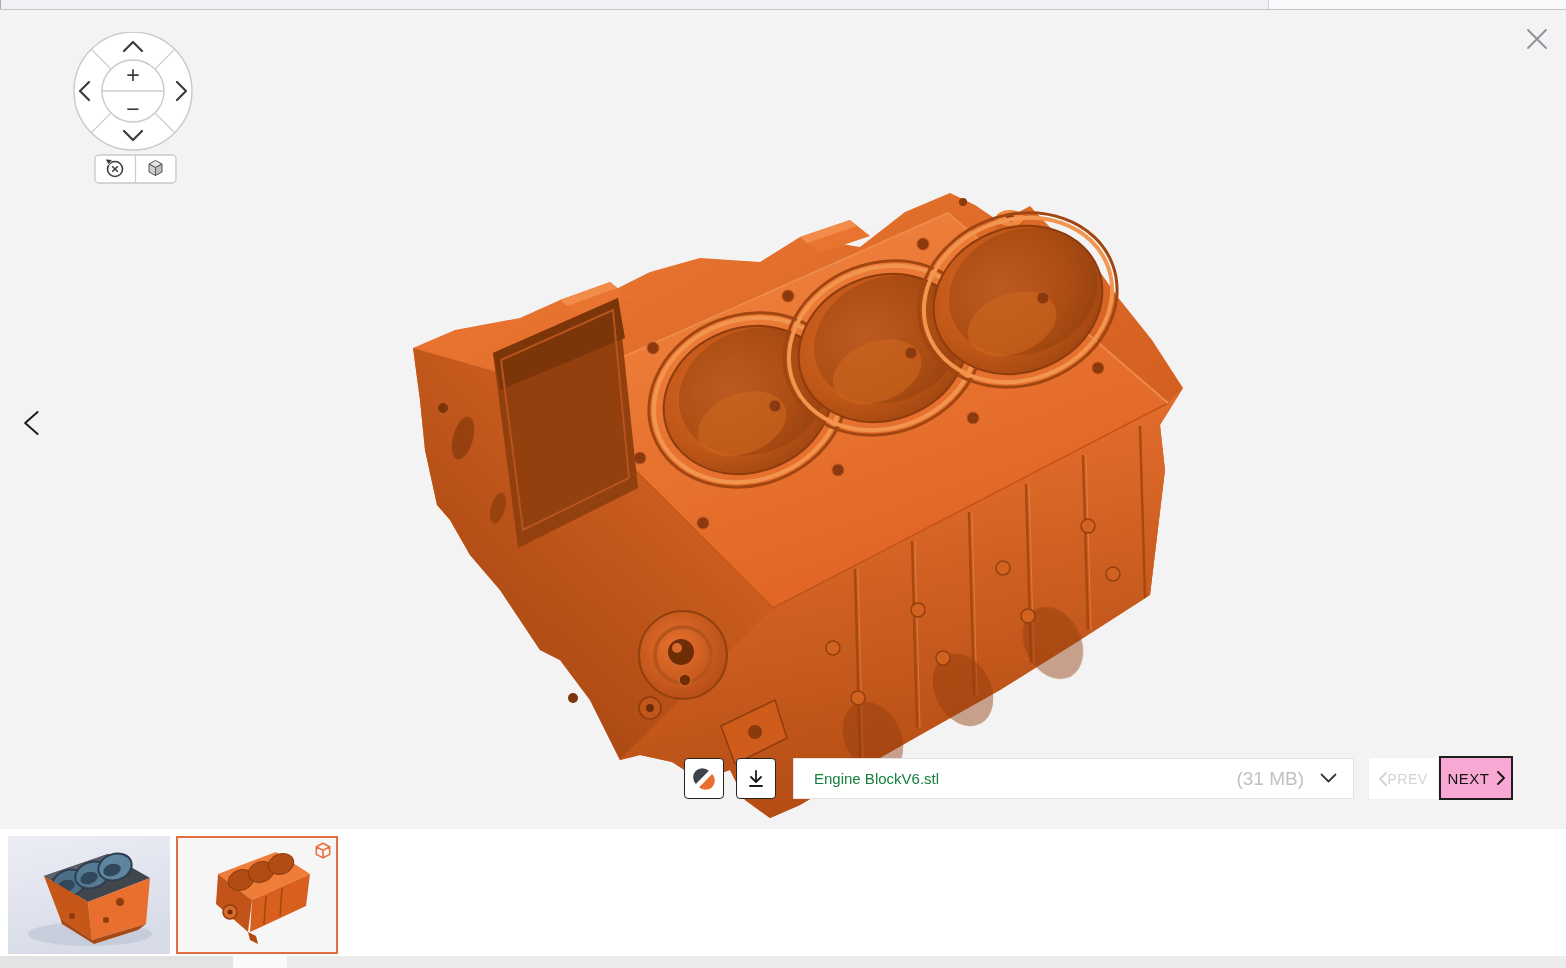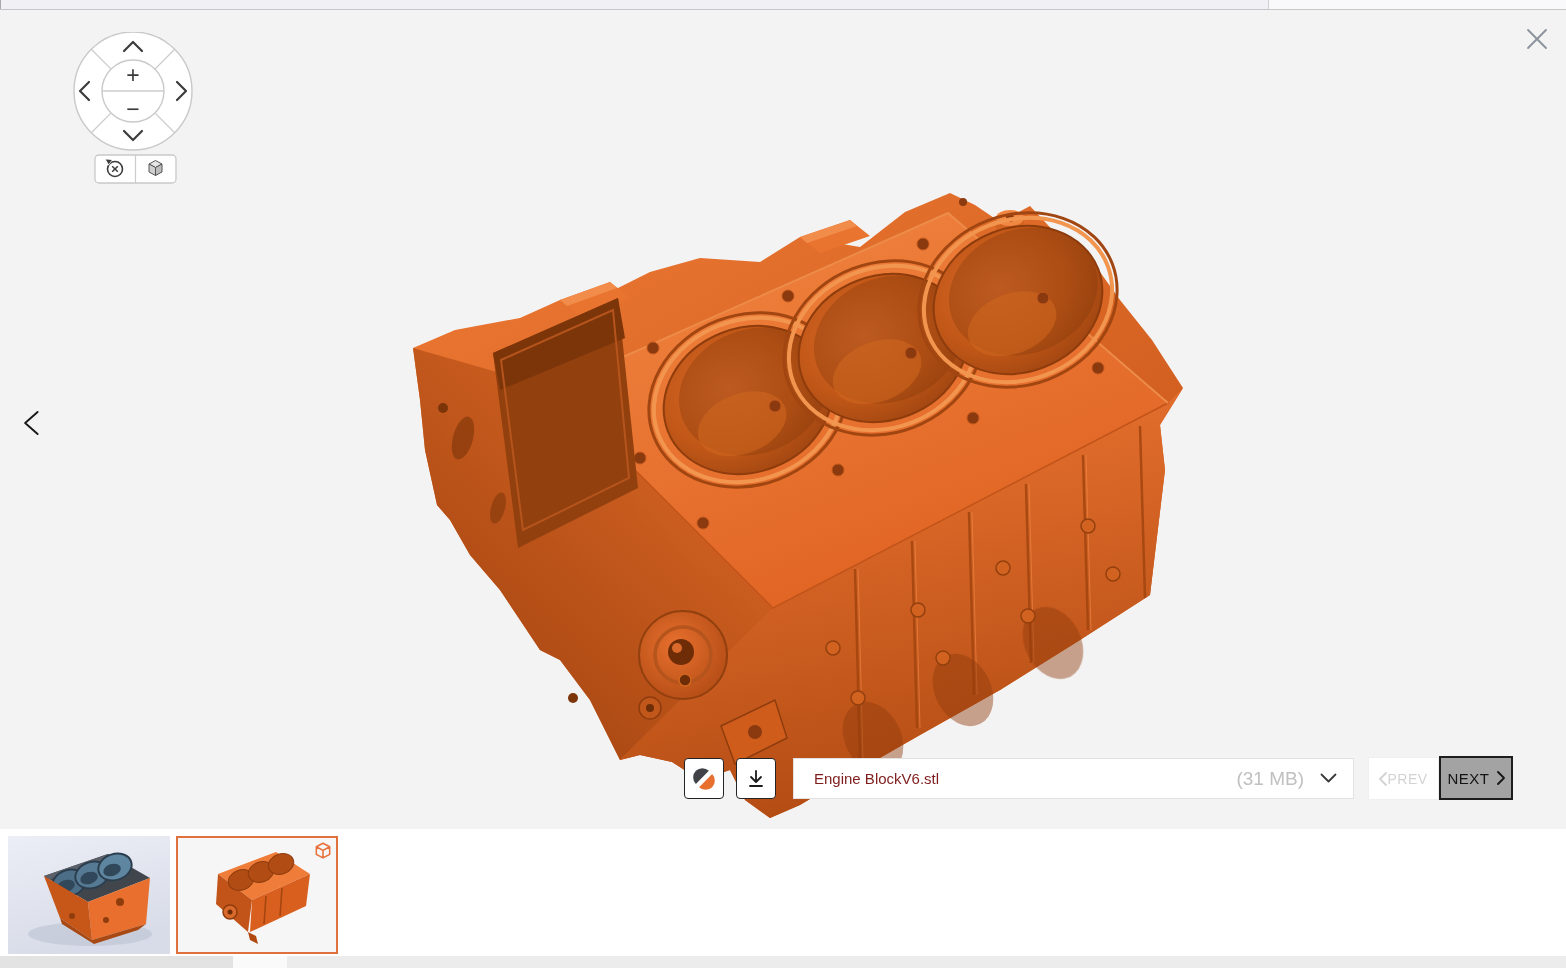--- a/index.html
+++ b/index.html
@@ -28,29 +28,29 @@
 
   
   .tool-btn{position:absolute;top:748px;width:40px;height:41px;background:#ffffff;
     border:1.5px solid #242424;border-radius:4px;box-sizing:border-box;cursor:pointer;
     display:flex;align-items:center;justify-content:center;padding:0;}
   .tool-btn.logo{left:684px;}
   .tool-btn.download{left:736px;}
 
   .file-bar{position:absolute;left:793px;top:748px;width:561px;height:41px;box-sizing:border-box;
     background:#ffffff;border:1px solid #e2e2e2;display:flex;align-items:center;padding:0 16px 0 20px;}
-  .file-bar .fname{flex:1;font-size:15px;color:#7f1d1d;white-space:nowrap;overflow:hidden;}
+  .file-bar .fname{flex:1;font-size:15px;color:#15803d;white-space:nowrap;overflow:hidden;}
   .file-bar .fsize{font-size:19px;color:#c0c0c0;margin-right:16px;white-space:nowrap;}
   .file-bar .expand{display:flex;align-items:center;cursor:pointer;}
 
   .pager-prev{position:absolute;left:1368px;top:747px;width:71px;height:43px;box-sizing:border-box;
     background:#ffffff;border:1px solid #f0f0f0;display:flex;align-items:center;justify-content:center;
     color:#d3d3d3;font-size:14px;letter-spacing:.5px;cursor:default;}
   .pager-next{position:absolute;left:1439px;top:746px;width:74px;height:44px;box-sizing:border-box;
-    background:#a3a3a3;border:2px solid #1d1d1d;display:flex;align-items:center;justify-content:center;
+    background:#f9a8d4;border:2px solid #1d1d1d;display:flex;align-items:center;justify-content:center;
     gap:7px;color:#151515;font-size:15px;letter-spacing:.5px;cursor:pointer;}
 
   
   .thumbstrip{position:absolute;top:829px;left:0;width:1566px;height:127px;background:#ffffff;}
   .thumb{position:absolute;top:7px;width:162px;height:118px;box-sizing:border-box;cursor:pointer;overflow:hidden;}
   .thumb.photo{left:8px;}
   .thumb.model{left:176px;border:2px solid #e0703c;background:#f6f6f6;}
   .thumb .badge{position:absolute;top:3px;right:3px;width:20px;height:20px;}
 
   

